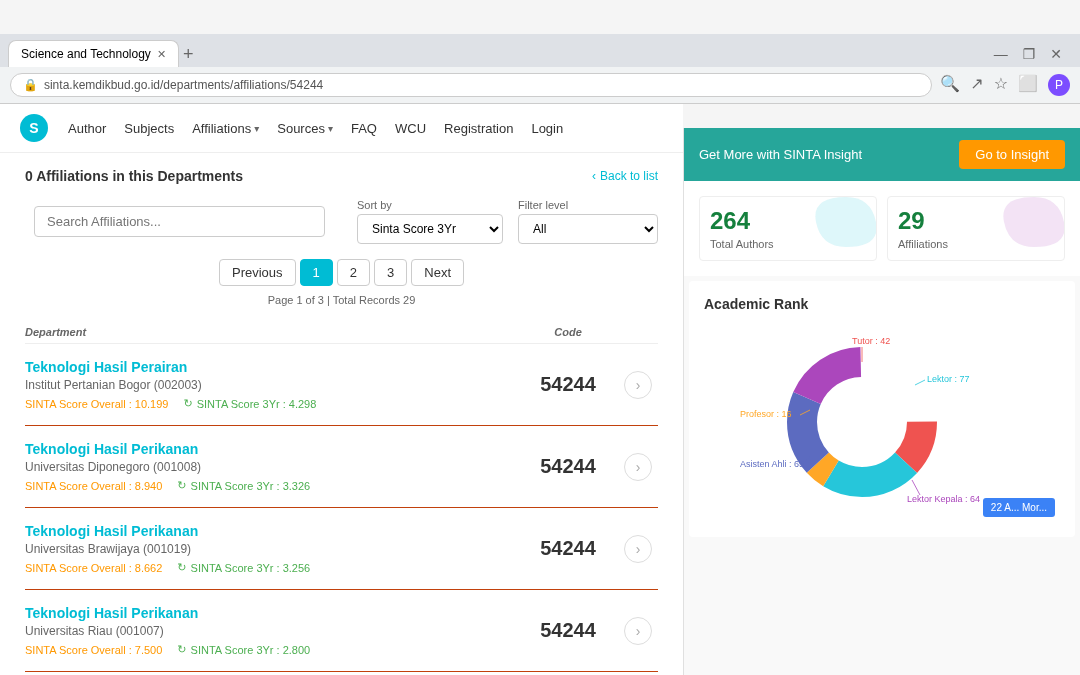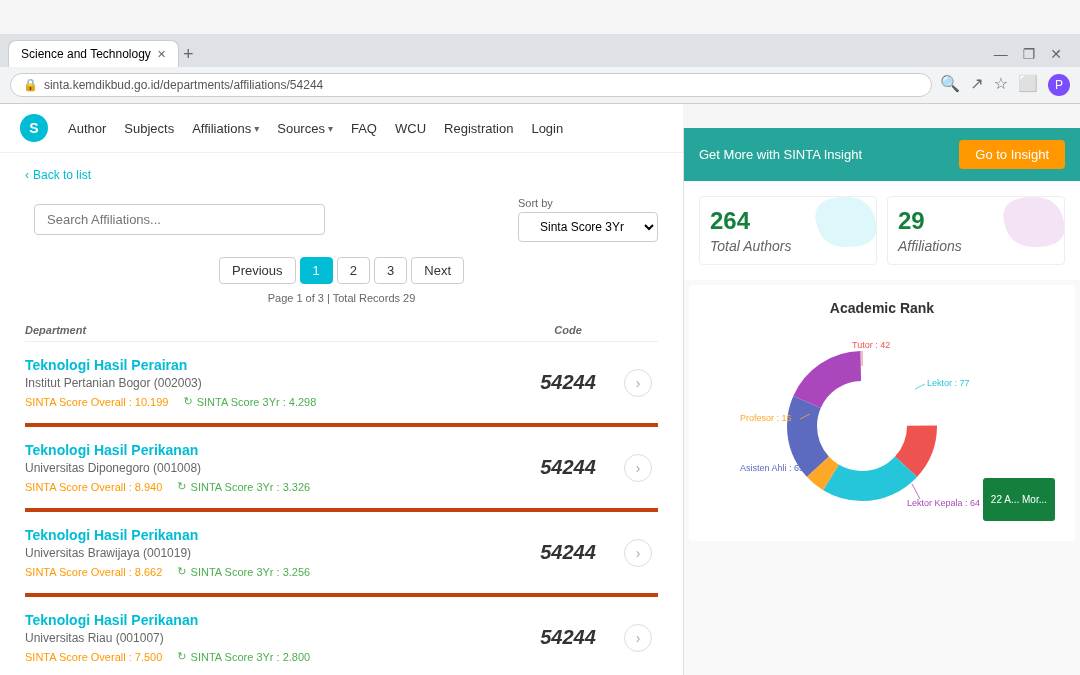--- a/index.html
+++ b/index.html
@@ -37,66 +37,66 @@
     .page-title { font-size: 14px; font-weight: 600; color: #333; }
     .back-link { color: #00bcd4; font-size: 12px; text-decoration: none; cursor: pointer; display: flex; align-items: center; gap: 4px; }
 
     
     .search-filter { display: flex; align-items: center; gap: 15px; margin-bottom: 15px; }
     .search-box { flex: 1; max-width: 300px; padding-left: 9px; }
     .search-input { width: 100%; border: 1px solid #ccc; border-radius: 4px; padding: 7px 12px; font-size: 13px; color: #999; }
     .sort-filter { display: flex; gap: 15px; margin-left: auto; }
     .filter-group { display: flex; flex-direction: column; gap: 3px; }
     .filter-label { font-size: 11px; color: #666; }
-    .filter-select { border: 1px solid #ccc; border-radius: 4px; padding: 6px 2px; font-size: 12px; background: #fff; cursor: pointer; min-width: 140px; text-align: center; }
+    .filter-select { border: 1px solid #ccc; border-radius: 4px; padding: 6px 10px; font-size: 12px; background: #fff; cursor: pointer; min-width: 140px; }
 
     
     .pagination { display: flex; align-items: center; justify-content: center; gap: 4px; margin-bottom: 8px; }
     .page-btn { border: 1px solid #ccc; background: #fff; color: #333; padding: 5px 12px; border-radius: 4px; cursor: pointer; font-size: 13px; }
     .page-btn.active { background: #00bcd4; color: #fff; border-color: #00bcd4; }
     .page-info { text-align: center; font-size: 11px; color: #666; margin-bottom: 15px; }
 
     
     .table-header { display: flex; padding: 5px 0; border-bottom: 1px solid #eee; font-style: italic; }
     .col-dept { flex: 1; font-size: 11px; color: #666; font-weight: 600; padding-right: 20px; }
     .col-code { width: 100px; font-size: 11px; color: #666; font-weight: 600; text-align: center; }
     .col-action { width: 40px; }
 
     
-    .dept-item { padding: 15px 0; border-bottom: 4px solid #c2410c; display: flex; align-items: center; }
+    .dept-item { padding: 15px 0; border-bottom: 1px solid #c2410c; display: flex; align-items: center; }
     .dept-info { flex: 1; padding-right: 20px; }
     .dept-name { color: #00bcd4; font-size: 14px; font-weight: 600; cursor: pointer; margin-bottom: 3px; }
     .dept-affil { color: #666; font-size: 12px; margin-bottom: 5px; }
     .dept-scores { display: flex; gap: 15px; align-items: center; }
     .score-overall { color: #ff9800; font-size: 11px; }
     .score-3yr { color: #4caf50; font-size: 11px; display: flex; align-items: center; gap: 4px; }
     .refresh-icon { color: #4caf50; font-size: 11px; }
-    .dept-code { width: 100px; text-align: center; font-size: 20px; font-weight: 600; color: #333; font-style: italic; }
+    .dept-code { width: 100px; text-align: center; font-size: 20px; font-weight: 600; color: #333; }
     .dept-arrow { width: 40px; display: flex; justify-content: center; }
     .arrow-btn { width: 28px; height: 28px; border-radius: 50%; border: 1px solid #ddd; background: #fff; display: flex; align-items: center; justify-content: center; cursor: pointer; color: #aaa; font-size: 14px; }
 
     
     .right-panel { width: 397px; background: #f9f9f9; border-left: 1px solid #e0e0e0; overflow-y: auto; margin-top: 24px; }
     .insight-banner { background: #26a69a; padding: 12px 15px; display: flex; align-items: center; justify-content: space-between; }
     .insight-text { color: #fff; font-size: 13px; font-weight: 500; }
     .insight-btn { background: #ff9800; color: #fff; border: none; padding: 7px 16px; border-radius: 4px; font-size: 13px; cursor: pointer; font-weight: 500; }
 
     
     .stats-row { display: flex; padding: 15px; gap: 10px; background: #fff; margin-bottom: 5px; }
     .stat-card { flex: 1; padding: 10px; background: #fff; border: 1px solid #eee; border-radius: 4px; position: relative; overflow: hidden; }
     .stat-number { font-size: 24px; font-weight: 700; color: #15803d; }
-    .stat-label { font-size: 14px; color: #666; margin-top: 3px; font-style: italic; }
+    .stat-label { font-size: 11px; color: #666; margin-top: 3px; }
     .stat-bg-shape { position: absolute; right: -5px; top: -5px; width: 70px; height: 60px; opacity: 0.15; }
 
     
     .chart-section { background: #fff; padding: 15px; margin: 5px; border-radius: 4px; }
-    .chart-title { text-align: center; font-size: 14px; font-weight: 600; color: #333; margin-bottom: 10px; }
-
-    
-    .date-badge { position: absolute; bottom: 5px; right: 5px; background: #15803d; color: white; padding: 16px 8px; border-radius: 3px; font-size: 10px; }
+    .chart-title { font-size: 14px; font-weight: 600; color: #333; margin-bottom: 10px; }
+
+    
+    .date-badge { position: absolute; bottom: 5px; right: 5px; background: #3b82f6; color: white; padding: 4px 8px; border-radius: 3px; font-size: 10px; }
 
     .window-controls { display: flex; align-items: center; gap: 15px; padding: 4px 10px; }
     .win-ctrl { color: #666; font-size: 14px; cursor: pointer; }
   </style>
 </head>
 <body>
 
 <div class="browser-chrome">
   <div class="tab-bar">
     <div class="tab">
@@ -148,37 +148,47 @@
         <a class="nav-link">FAQ</a>
         <a class="nav-link">WCU</a>
         <a class="nav-link">Registration</a>
         <a class="nav-link">Login</a>
       </div>
     </div>
 
     <div class="page-content">
 
       <div class="page-header">
+        <span class="page-title">0 Affiliations in this Departments</span>
         <a class="back-link">
           <span>‹</span>
           <span>Back to list</span>
         </a>
       </div>
 
       <div class="search-filter">
         <div class="search-box">
           <input class="search-input" type="text" placeholder="Search Affiliations..." style="">
         </div>
         <div class="sort-filter">
           <div class="filter-group">
             <label class="filter-label">Sort by</label>
             <select class="filter-select">
               <option>Sinta Score 3Yr</option>
               <option>Sinta Score Overall</option>
               <option>Name</option>
+            </select>
+          </div>
+          <div class="filter-group">
+            <label class="filter-label">Filter level</label>
+            <select class="filter-select">
+              <option>All</option>
+              <option>Level 1</option>
+              <option>Level 2</option>
+              <option>Level 3</option>
             </select>
           </div>
         </div>
       </div>
 
       <div class="pagination">
         <button class="page-btn">Previous</button>
         <button class="page-btn active">1</button>
         <button class="page-btn">2</button>
         <button class="page-btn">3</button>

